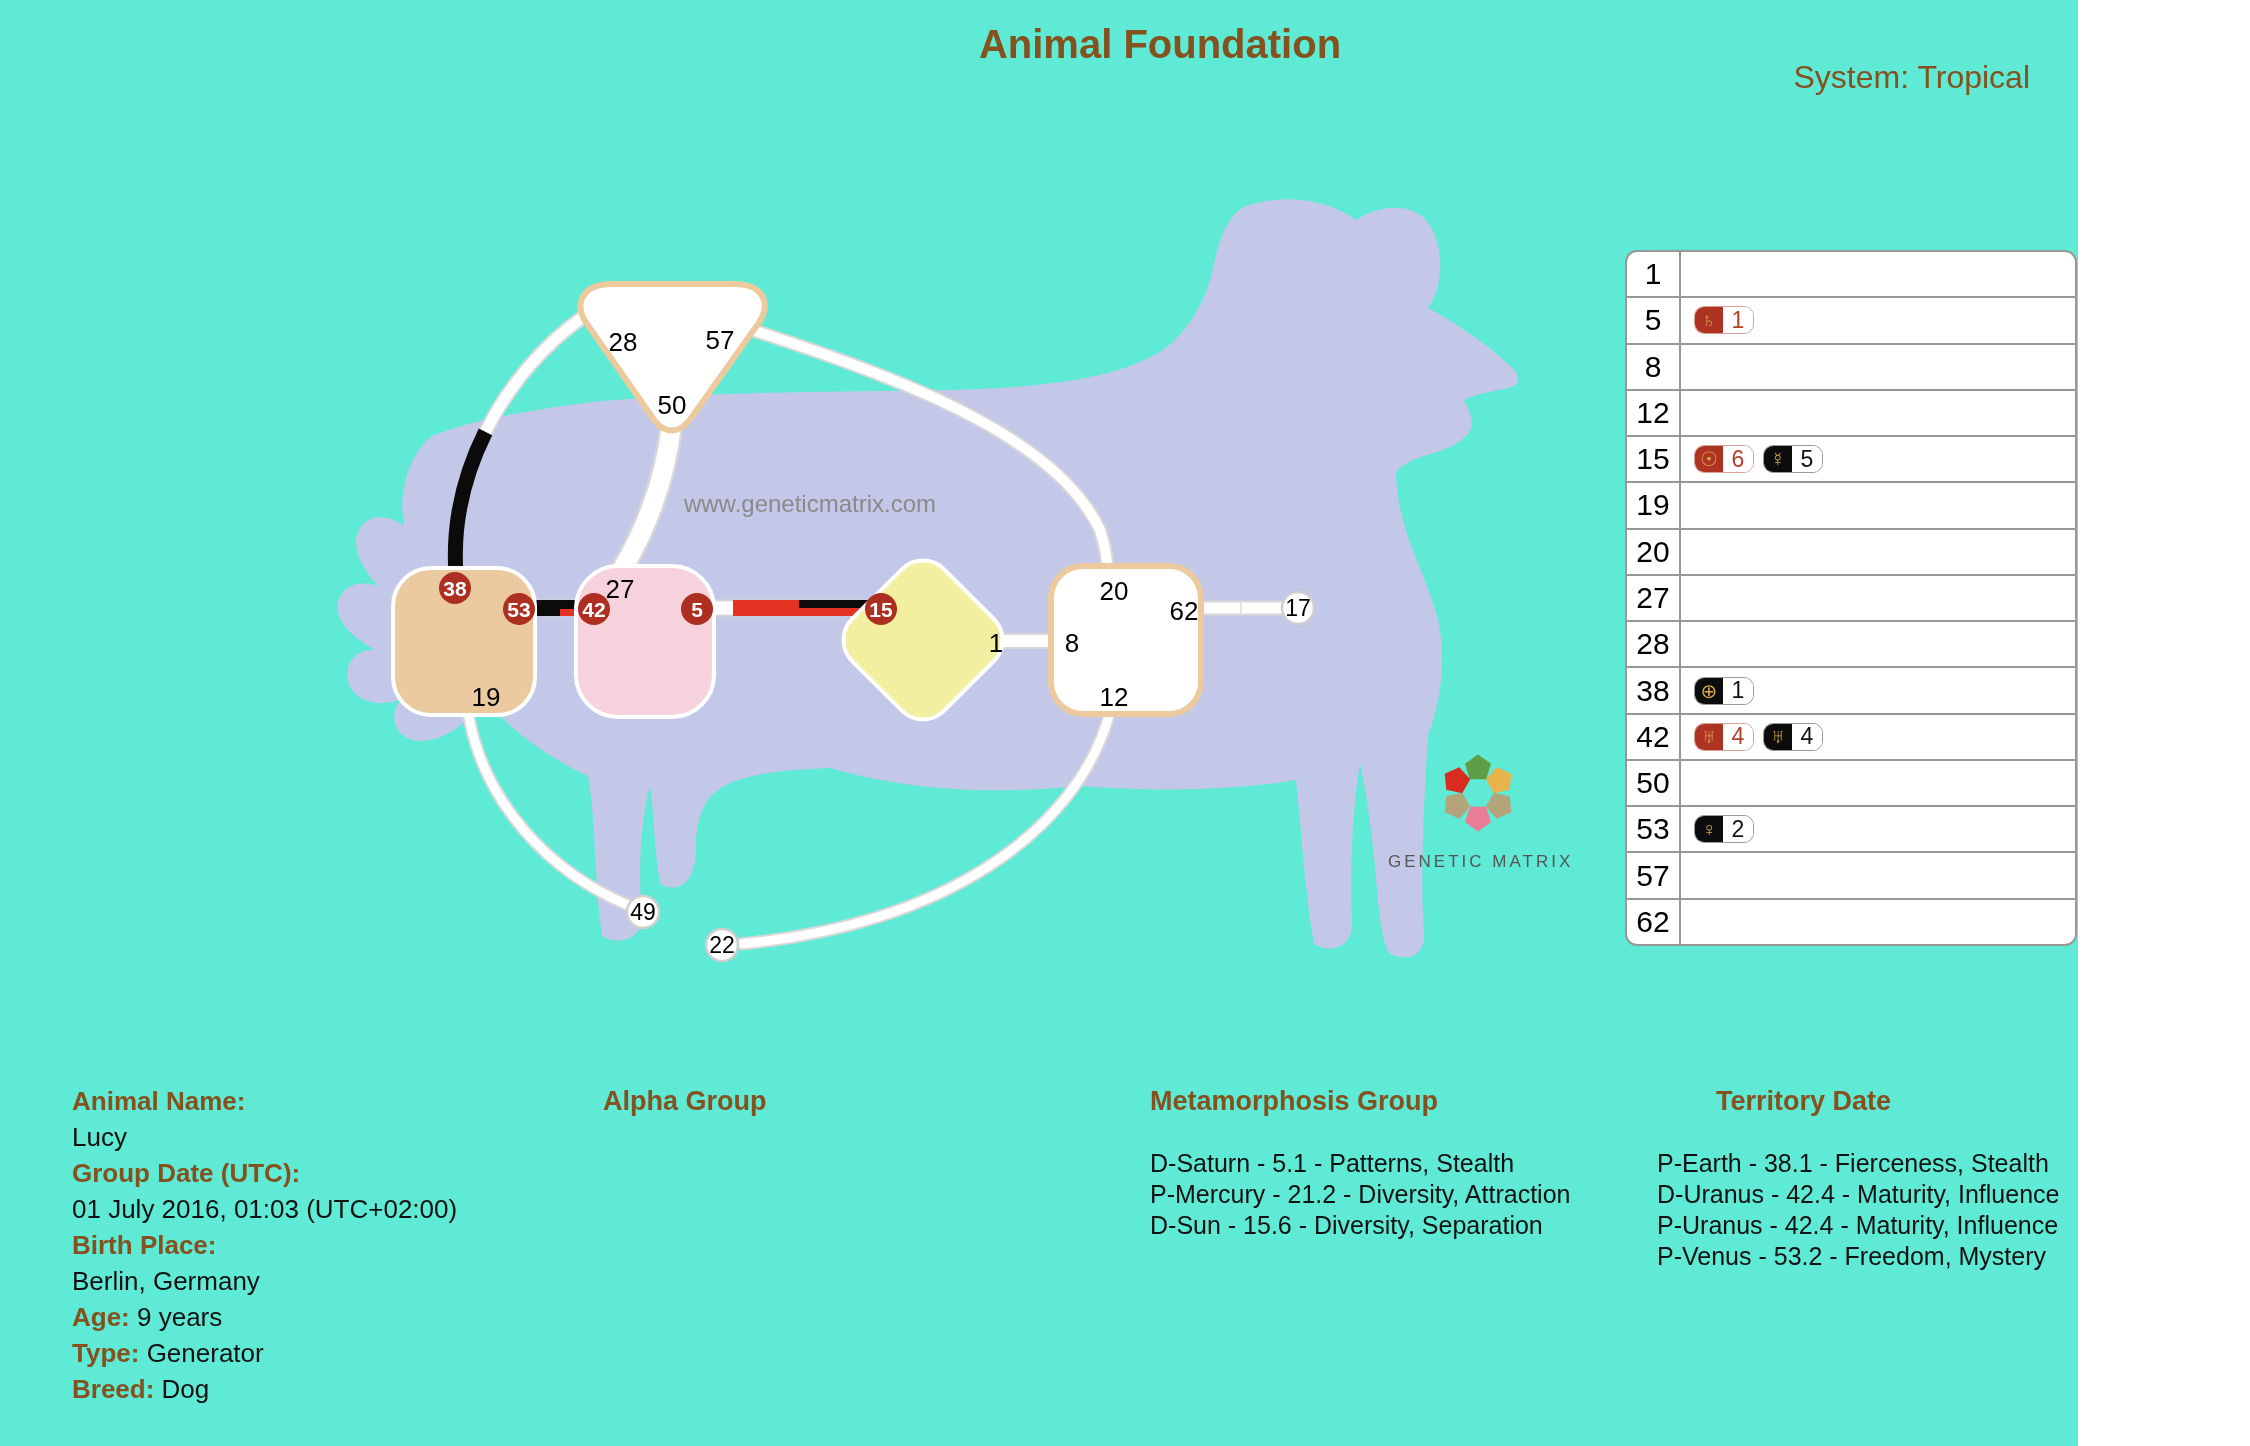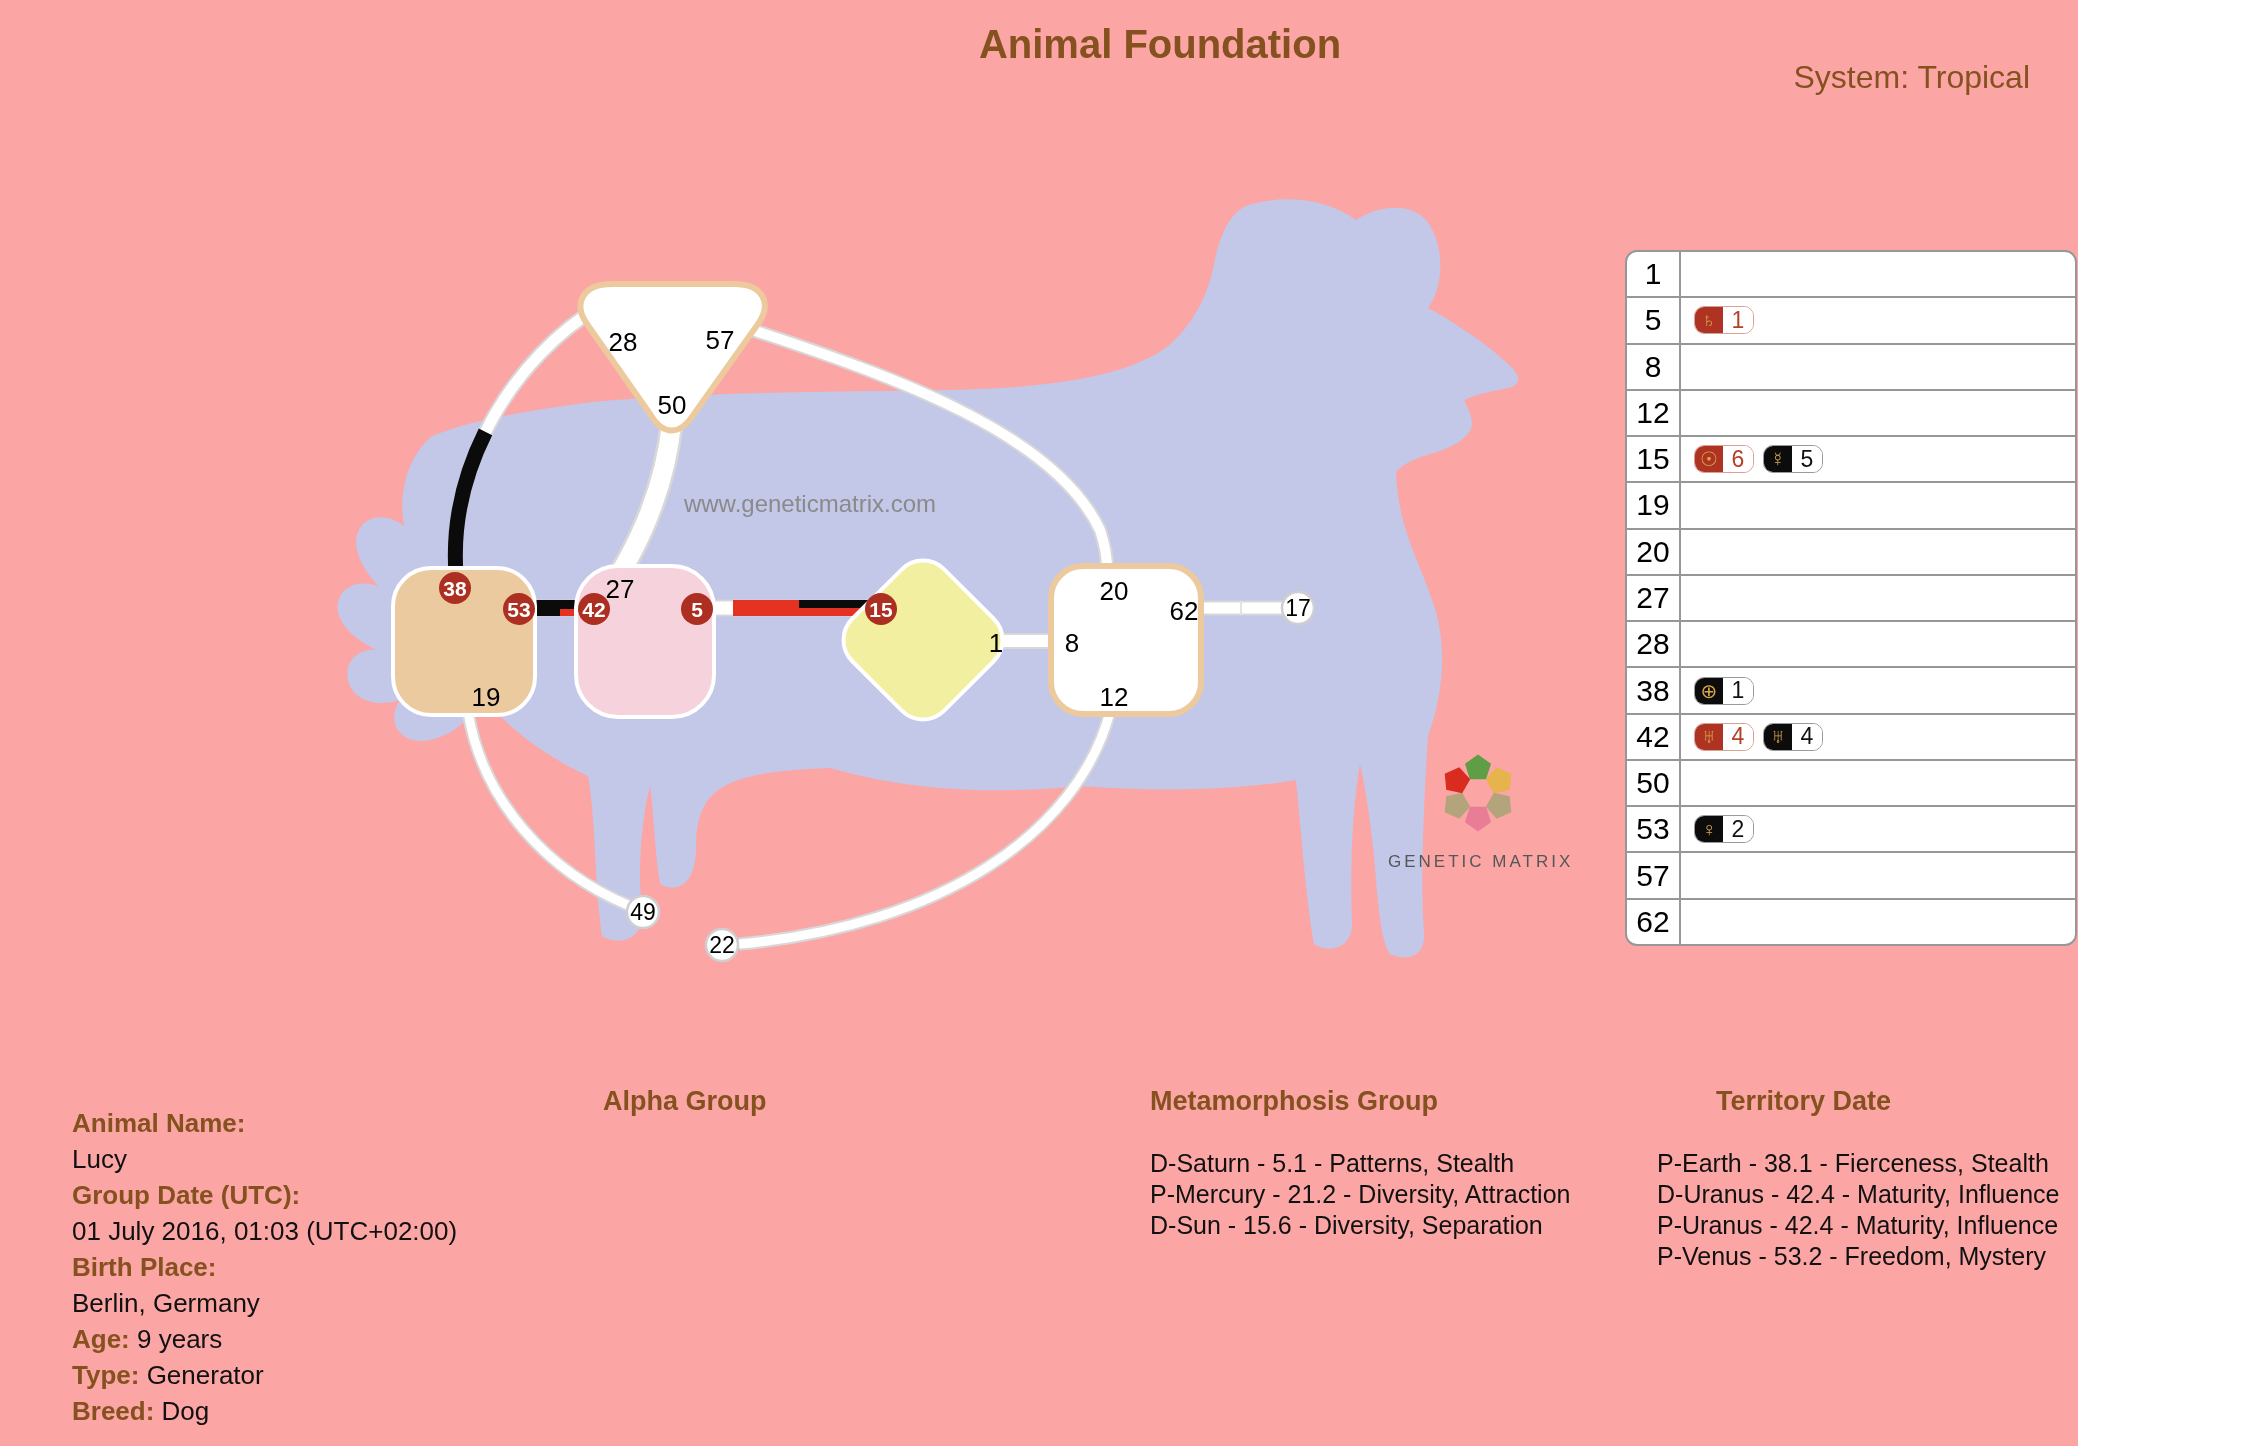--- a/index.html
+++ b/index.html
@@ -1,17 +1,17 @@
 <!DOCTYPE html>
 <html><head>
 <meta charset="utf-8">
 <style>
   html,body{margin:0;padding:0;background:#ffffff;}
   body{font-family:"Liberation Sans", sans-serif;}
-  .canvas{position:relative;width:2078px;height:1446px;background:#fca5a5;overflow:hidden;}
+  .canvas{position:relative;width:2078px;height:1446px;background:#5eead4;overflow:hidden;}
   .title{position:absolute;left:1160px;top:22px;transform:translateX(-50%);
          font-size:40px;font-weight:bold;color:#84511f;white-space:nowrap;}
   .system{position:absolute;right:48px;top:28px;font-size:32px;color:#84511f;white-space:nowrap;margin-top:31px;}
   svg.diagram{position:absolute;left:0;top:0;}
   
   .gate-table{position:absolute;left:1625px;top:250px;width:452px;height:696px;
       border:2px solid #979797;border-radius:12px;overflow:hidden;display:flex;flex-direction:column;
       background:#fff;box-sizing:border-box;}
   .gt-row{flex:1;display:flex;align-items:stretch;border-bottom:2px solid #979797;}
   .gt-row:last-child{border-bottom:none;}
@@ -26,21 +26,21 @@
   .pill.design{border:1.5px solid #d8a292;}
   .pill.design .glyph{background:#ae3322;}
   .pill.design .line{color:#b5402a;}
   .pill.personality{border:1.5px solid #9a9a9a;}
   .pill.personality .glyph{background:#0c0c0c;}
   .pill.personality .line{color:#111;}
   
   .logo{position:absolute;left:1388px;top:738px;width:180px;text-align:center;}
   .logo-text{font-size:17px;letter-spacing:3px;color:#565656;white-space:nowrap;}
   
-  .info-line{position:absolute;left:72px;font-size:26px;color:#111;white-space:nowrap;margin-top:22px;}
+  .info-line{position:absolute;left:72px;font-size:26px;color:#111;white-space:nowrap;}
   .lbl{color:#84511f;font-weight:bold;}
   .group-head{position:absolute;font-size:27px;font-weight:bold;color:#84511f;white-space:nowrap;}
   .group-items{position:absolute;font-size:25px;color:#111;line-height:31px;white-space:nowrap;}
 </style>
 </head>
 <body>
 
 <div class="canvas">
 
   <div class="title">Animal Foundation</div>

